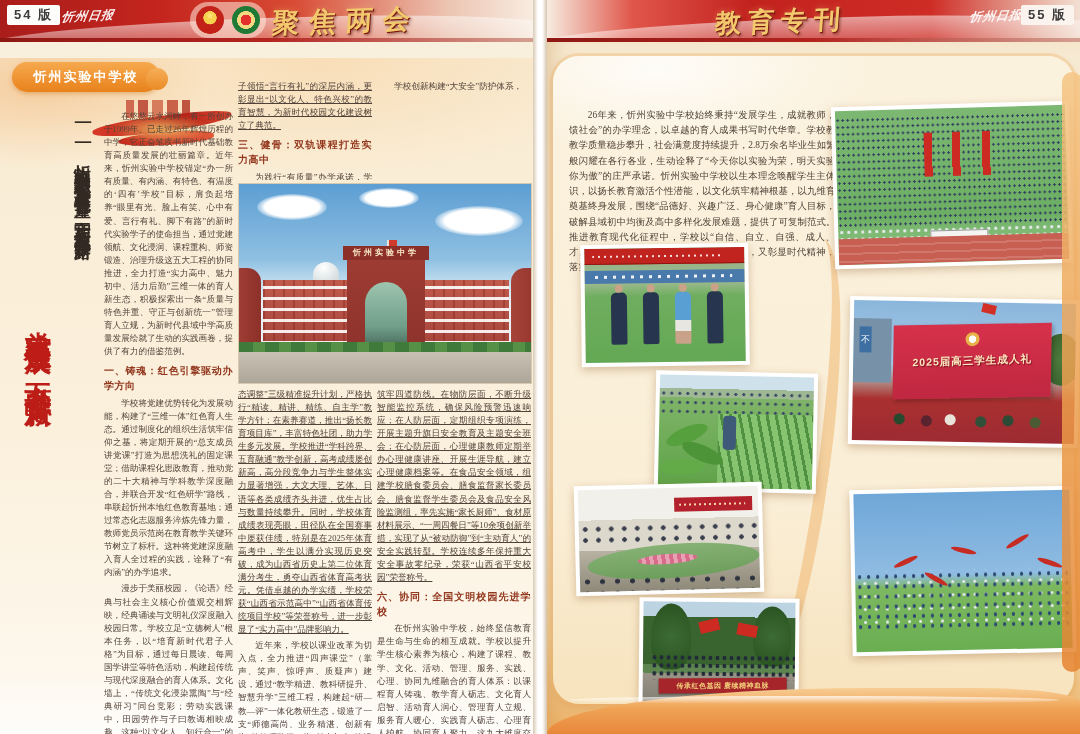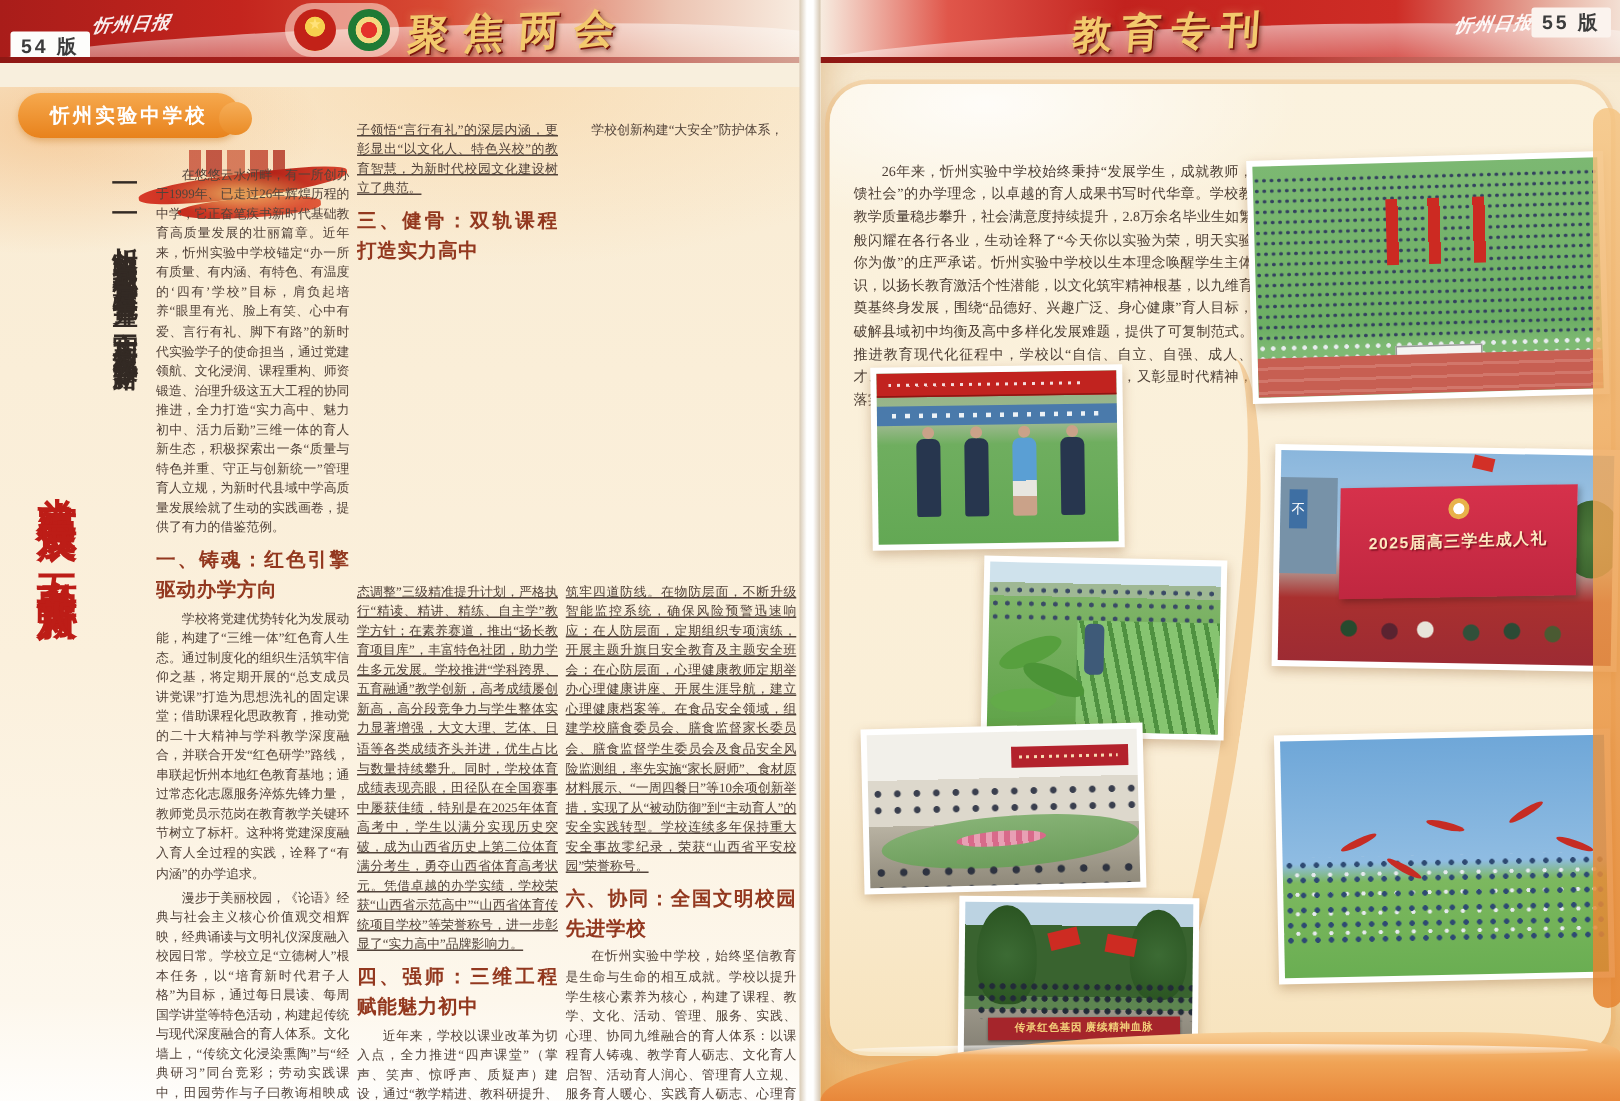--- a/index.html
+++ b/index.html
@@ -11,21 +11,21 @@
   .band{position:absolute;top:0;height:42px;overflow:hidden;}
   .band.left{left:0;width:533px;
     background:linear-gradient(90deg,#a91d1a 0%,#c4251e 30%,#d84b34 55%,#ecc4b2 84%,#f8ece0 100%);}
   .band.right{left:547px;width:533px;
     background:linear-gradient(90deg,#f7ece0 0%,#e0564a 16%,#c2221e 38%,#ce2d26 72%,#e8b3a4 92%,#f3dfd3 100%);}
   .band .swoosh{position:absolute;left:-5%;top:18px;width:110%;height:40px;border-radius:50%;
     background:linear-gradient(180deg,rgba(255,255,255,.55),rgba(255,255,255,0));transform:rotate(-2deg);}
   .band-bottomline{position:absolute;top:38px;left:0;width:100%;height:4px;background:linear-gradient(90deg,#8e1814,#b32420,#d4a092);}
   .pagenum{position:absolute;top:5px;background:#fdfdfb;color:#3c3c3c;font-weight:bold;
     font-size:13px;line-height:20px;padding:0 7px;border-radius:2px;letter-spacing:2px;}
-  .band.left .pagenum{left:7px;margin-top:16px;}
+  .band.left .pagenum{left:7px;}
   .band.right .pagenum{right:6px;background:#fbf3ee;}
   .masthead{position:absolute;top:8px;color:#fff;font-style:italic;font-weight:bold;font-size:12px;
     transform:skewX(-12deg) rotate(-3deg);letter-spacing:1px;opacity:.92;font-family:"Liberation Serif",serif;}
   .band.left .masthead{left:62px;}
   .band.right .masthead{right:58px;}
   .emblems{position:absolute;left:190px;top:2px;width:76px;height:36px;border-radius:18px;
     background:rgba(255,235,220,.55);}
   .emblem{position:absolute;top:4px;width:28px;height:28px;border-radius:50%;}
   .emblem.national{left:6px;background:radial-gradient(circle at 50% 42%,#f6d14e 0 30%,#c22218 32% 74%,#e8bf4a 76% 100%);}
   .emblem.national::after{content:"★";position:absolute;left:0;right:0;top:4px;text-align:center;font-size:10px;color:#ffe27a;}
@@ -65,21 +65,21 @@
     writing-mode:vertical-rl;text-orientation:upright;font-family:"Liberation Serif",serif;
     font-size:27px;font-weight:900;color:#bd1d17;letter-spacing:3px;line-height:52px;text-align:left;}
   .v-subhead{position:absolute;left:64px;top:54px;width:38px;height:676px;
     writing-mode:vertical-rl;text-orientation:upright;font-size:16.5px;font-weight:bold;color:#332a24;
     letter-spacing:2px;line-height:38px;}
 
   .col{position:absolute;overflow:hidden;font-family:"Liberation Serif",serif;color:#52433a;
     font-size:8.6px;line-height:1.52;text-align:justify;}
   .col p{margin:0 0 3px;text-indent:2em;}
   .col p.cont{text-indent:0;text-decoration:underline;}
-  .col h3{margin:5px 0 3px;font-size:13px;color:#93381f;font-family:"Liberation Sans",sans-serif;
+  .col h3{margin:5px 0 3px;font-size:10px;color:#93381f;font-family:"Liberation Sans",sans-serif;
     font-weight:bold;letter-spacing:.5px;}
   .col1{left:104px;top:52px;width:129px;height:652px;}
   .col2top{left:238px;top:22px;width:134px;height:100px;}
   .col2bot{left:238px;top:330px;width:134px;height:376px;}
   .col3top{left:377px;top:22px;width:154px;height:100px;}
   .col3bot{left:377px;top:330px;width:154px;height:376px;}
 
   
   .photo{position:absolute;overflow:hidden;}
   .campus{left:238px;top:125px;width:294px;height:201px;border:1px solid #d8c9ae;
@@ -298,24 +298,39 @@
       <p data-interactable="false">学校将党建优势转化为发展动能，构建了“三维一体”红色育人生态。通过制度化的组织生活筑牢信仰之基，将定期开展的“总支成员讲党课”打造为思想洗礼的固定课堂；借助课程化思政教育，推动党的二十大精神与学科教学深度融合，并联合开发“红色研学”路线，串联起忻州本地红色教育基地；通过常态化志愿服务淬炼先锋力量，教师党员示范岗在教育教学关键环节树立了标杆。这种将党建深度融入育人全过程的实践，诠释了“有内涵”的办学追求。</p>
       <p data-interactable="false">漫步于美丽校园，《论语》经典与社会主义核心价值观交相辉映，经典诵读与文明礼仪深度融入校园日常。学校立足“立德树人”根本任务，以“培育新时代君子人格”为目标，通过每日晨读、每周国学讲堂等特色活动，构建起传统与现代深度融合的育人体系。文化墙上，“传统文化浸染熏陶”与“经典研习”同台竞彩；劳动实践课中，田园劳作与子曰教诲相映成趣。这种“以文化人、知行合一”的创新育人模式，不仅让全体实验学</p>
     </div>
 
     <div class="col col2top" data-interactable="false">
       <p class="cont" data-interactable="false">子领悟“言行有礼”的深层内涵，更彰显出“以文化人、特色兴校”的教育智慧，为新时代校园文化建设树立了典范。</p>
       <h3 data-interactable="false">三、健骨：双轨课程打造实力高中</h3>
       <p data-interactable="false">为践行“有质量”办学承诺，学校精心构建“双轨·融合”课程体系。在教学轨道，实施“整体联动、分层施策、动</p>
     </div>
 
+    <div class="photo campus" data-interactable="false">
+      <div class="cloud c1" data-interactable="false"></div>
+      <div class="cloud c2" data-interactable="false"></div>
+      <div class="cloud c3" data-interactable="false"></div>
+      <div class="round rl" data-interactable="false"></div>
+      <div class="round rr" data-interactable="false"></div>
+      <div class="wing wl" data-interactable="false"></div>
+      <div class="wing wr" data-interactable="false"></div>
+      <div class="flag" data-interactable="false"></div>
+      <div class="tower" data-interactable="false"></div>
+      <div class="sign" data-interactable="false">忻州实验中学</div>
+      <div class="arch" data-interactable="false"></div>
+      <div class="dome" data-interactable="false"></div>
+      <div class="hedge" data-interactable="false"></div>
+      <div class="ground" data-interactable="false"></div>
+    </div>
 
     <div class="col col2bot" data-interactable="false">
       <p class="cont" data-interactable="false">态调整”三级精准提升计划，严格执行“精读、精讲、精练、自主学”教学方针；在素养赛道，推出“扬长教育项目库”，丰富特色社团，助力学生多元发展。学校推进“学科跨界、五育融通”教学创新，高考成绩屡创新高，高分段竞争力与学生整体实力显著增强，大文大理、艺体、日语等各类成绩齐头并进，优生占比与数量持续攀升。同时，学校体育成绩表现亮眼，田径队在全国赛事中屡获佳绩，特别是在2025年体育高考中，学生以满分实现历史突破，成为山西省历史上第二位体育满分考生，勇夺山西省体育高考状元。凭借卓越的办学实绩，学校荣获“山西省示范高中”“山西省体育传统项目学校”等荣誉称号，进一步彰显了“实力高中”品牌影响力。</p>
-      <h3 data-interactable="false">四、强师：三维工程赋能魅力初中</h3>
       <p data-interactable="false">近年来，学校以课业改革为切入点，全力推进“四声课堂”（掌声、笑声、惊呼声、质疑声）建设，通过“教学精进、教科研提升、智慧升学”三维工程，构建起“研—教—评”一体化教研生态，锻造了一支“师德高尚、业务精湛、创新有为”的教师队伍，为“魅力初中”建设注入强大动力。同时，创新性引入“教室微笑指数”等评价指标，推动教师将“脸上有笑”落实到教学实践中。依托社团活动，构建“五育赋能·多元成长”体系，使学</p>
     </div>
 
     <div class="col col3top" data-interactable="false">
       <p data-interactable="false">学校创新构建“大安全”防护体系，</p>
     </div>
 
     <div class="col col3bot" data-interactable="false">
       <p class="cont" data-interactable="false">筑牢四道防线。在物防层面，不断升级智能监控系统，确保风险预警迅速响应；在人防层面，定期组织专项演练，开展主题升旗日安全教育及主题安全班会；在心防层面，心理健康教师定期举办心理健康讲座、开展生涯导航，建立心理健康档案等。在食品安全领域，组建学校膳食委员会、膳食监督家长委员会、膳食监督学生委员会及食品安全风险监测组，率先实施“家长厨师”、食材原材料展示、“一周四餐日”等10余项创新举措，实现了从“被动防御”到“主动育人”的安全实践转型。学校连续多年保持重大安全事故零纪录，荣获“山西省平安校园”荣誉称号。</p>
       <h3 data-interactable="false">六、协同：全国文明校园先进学校</h3>

